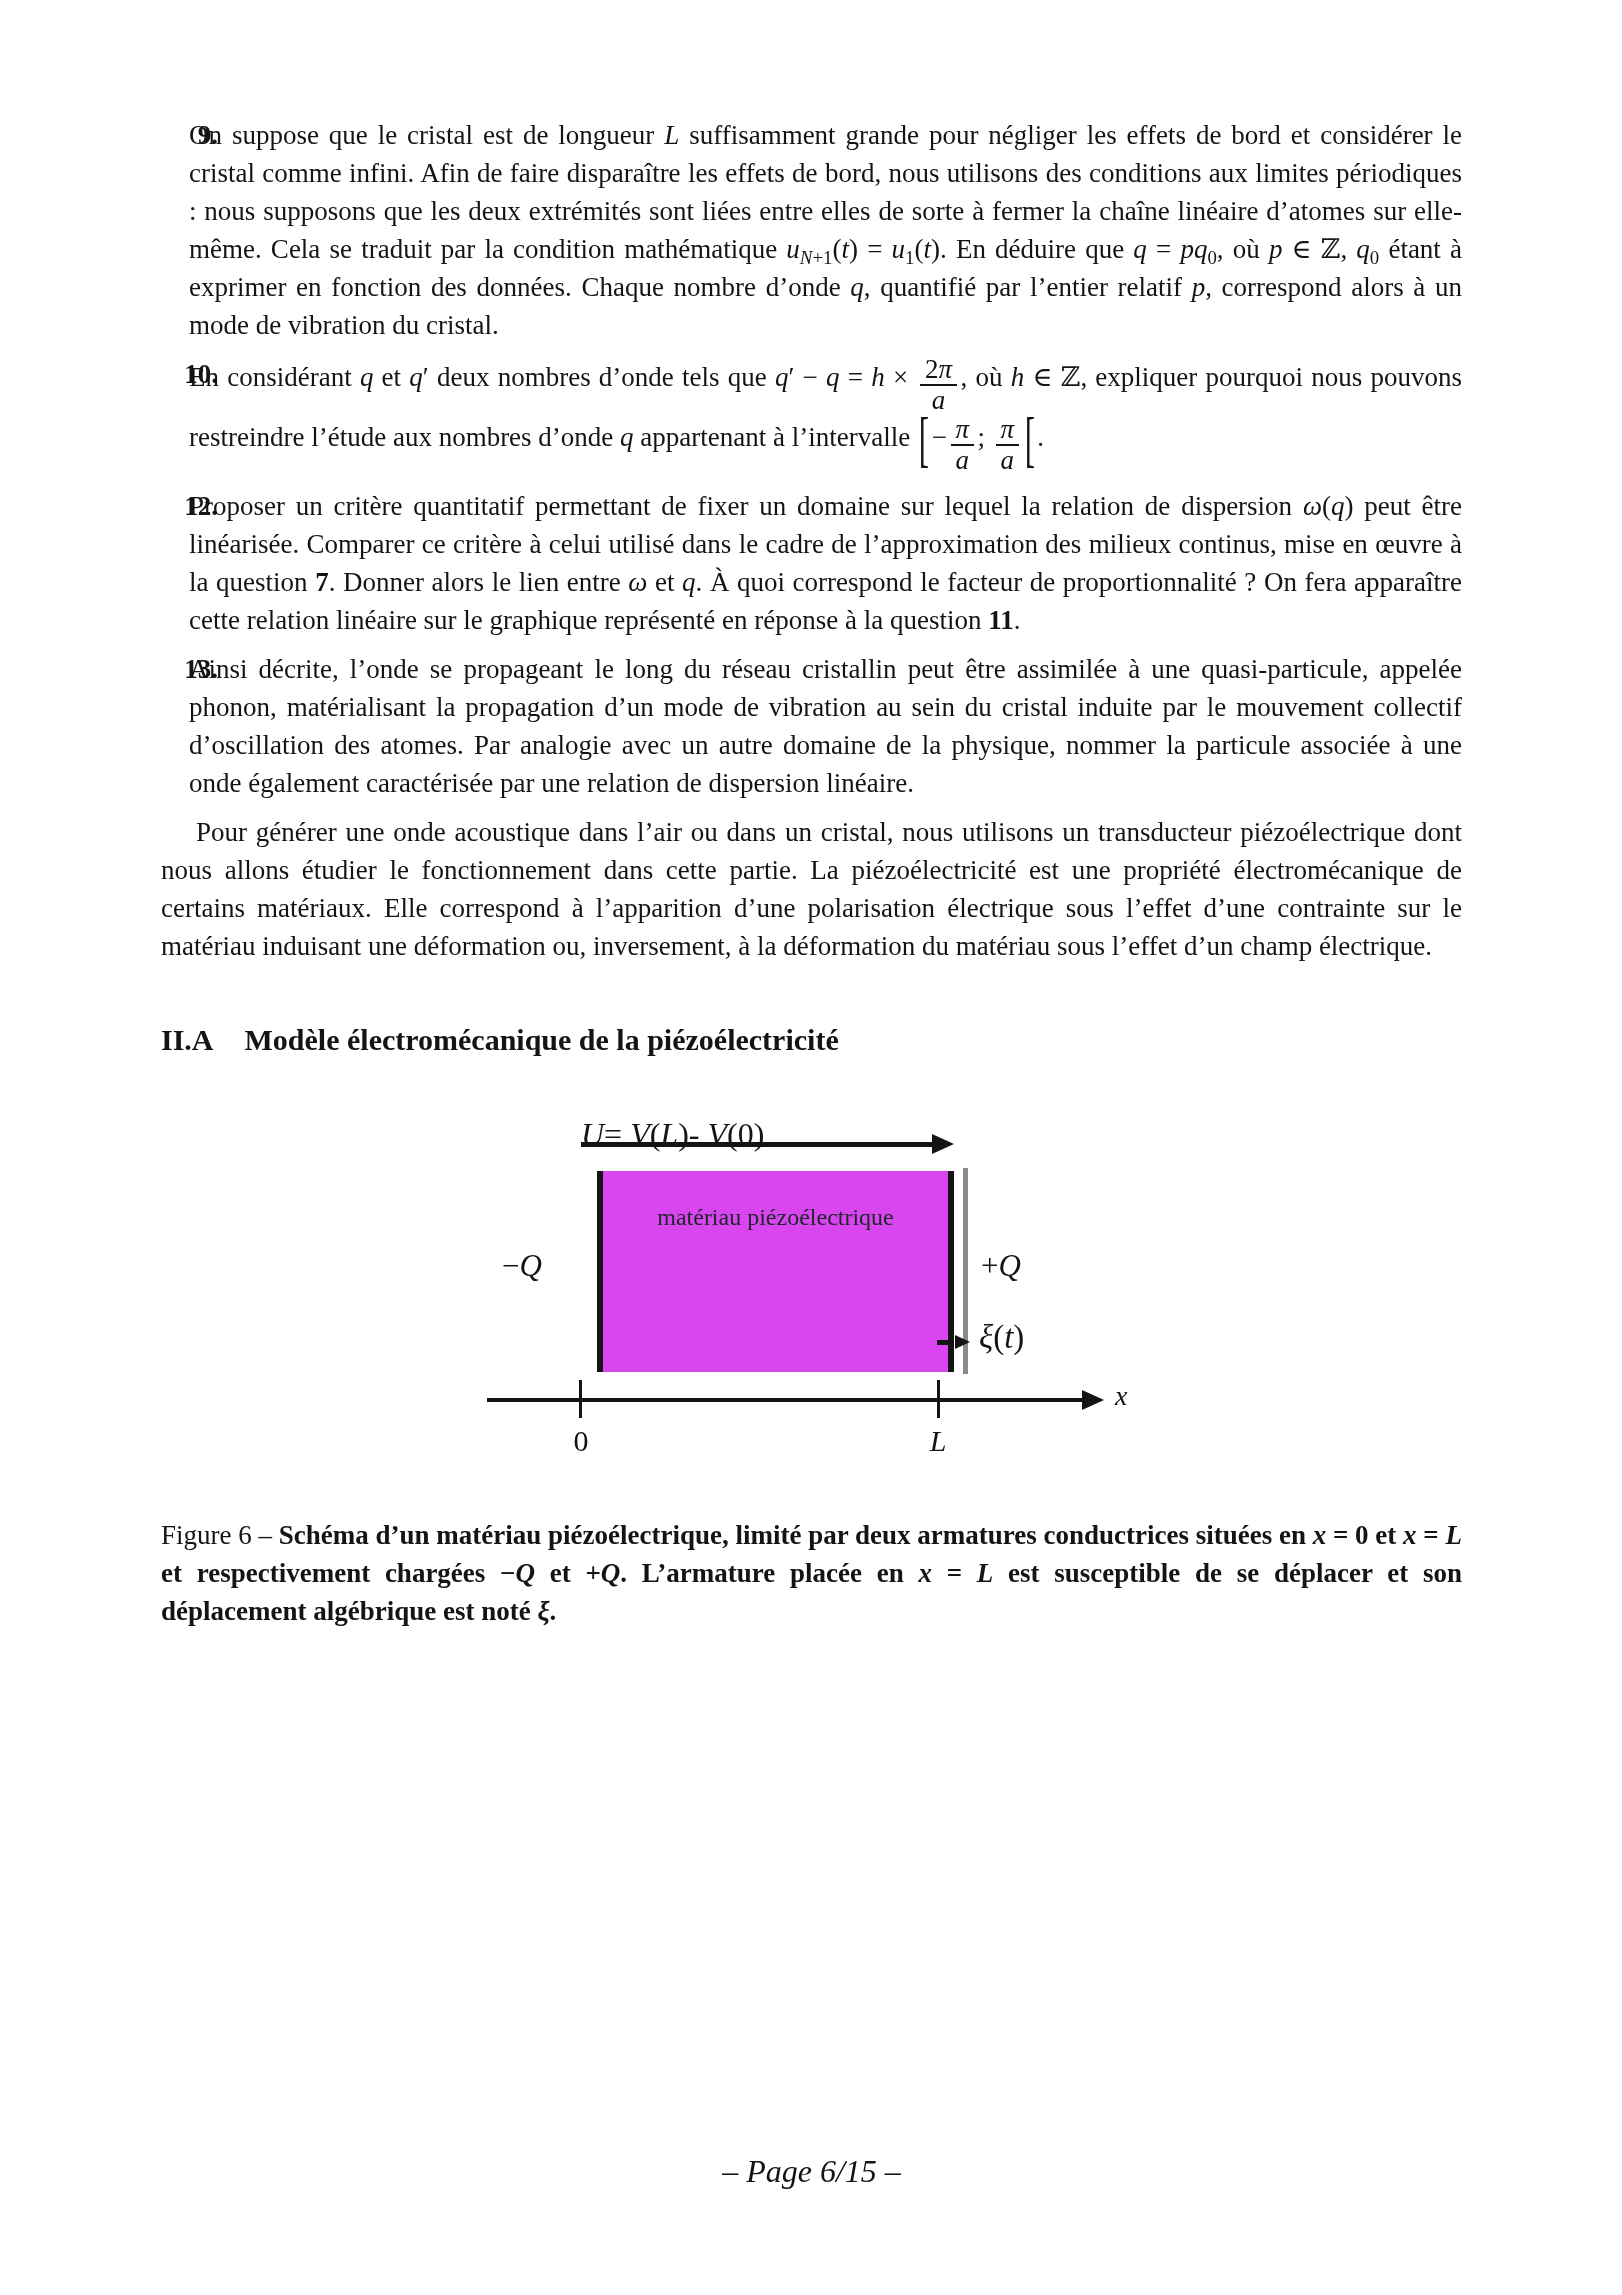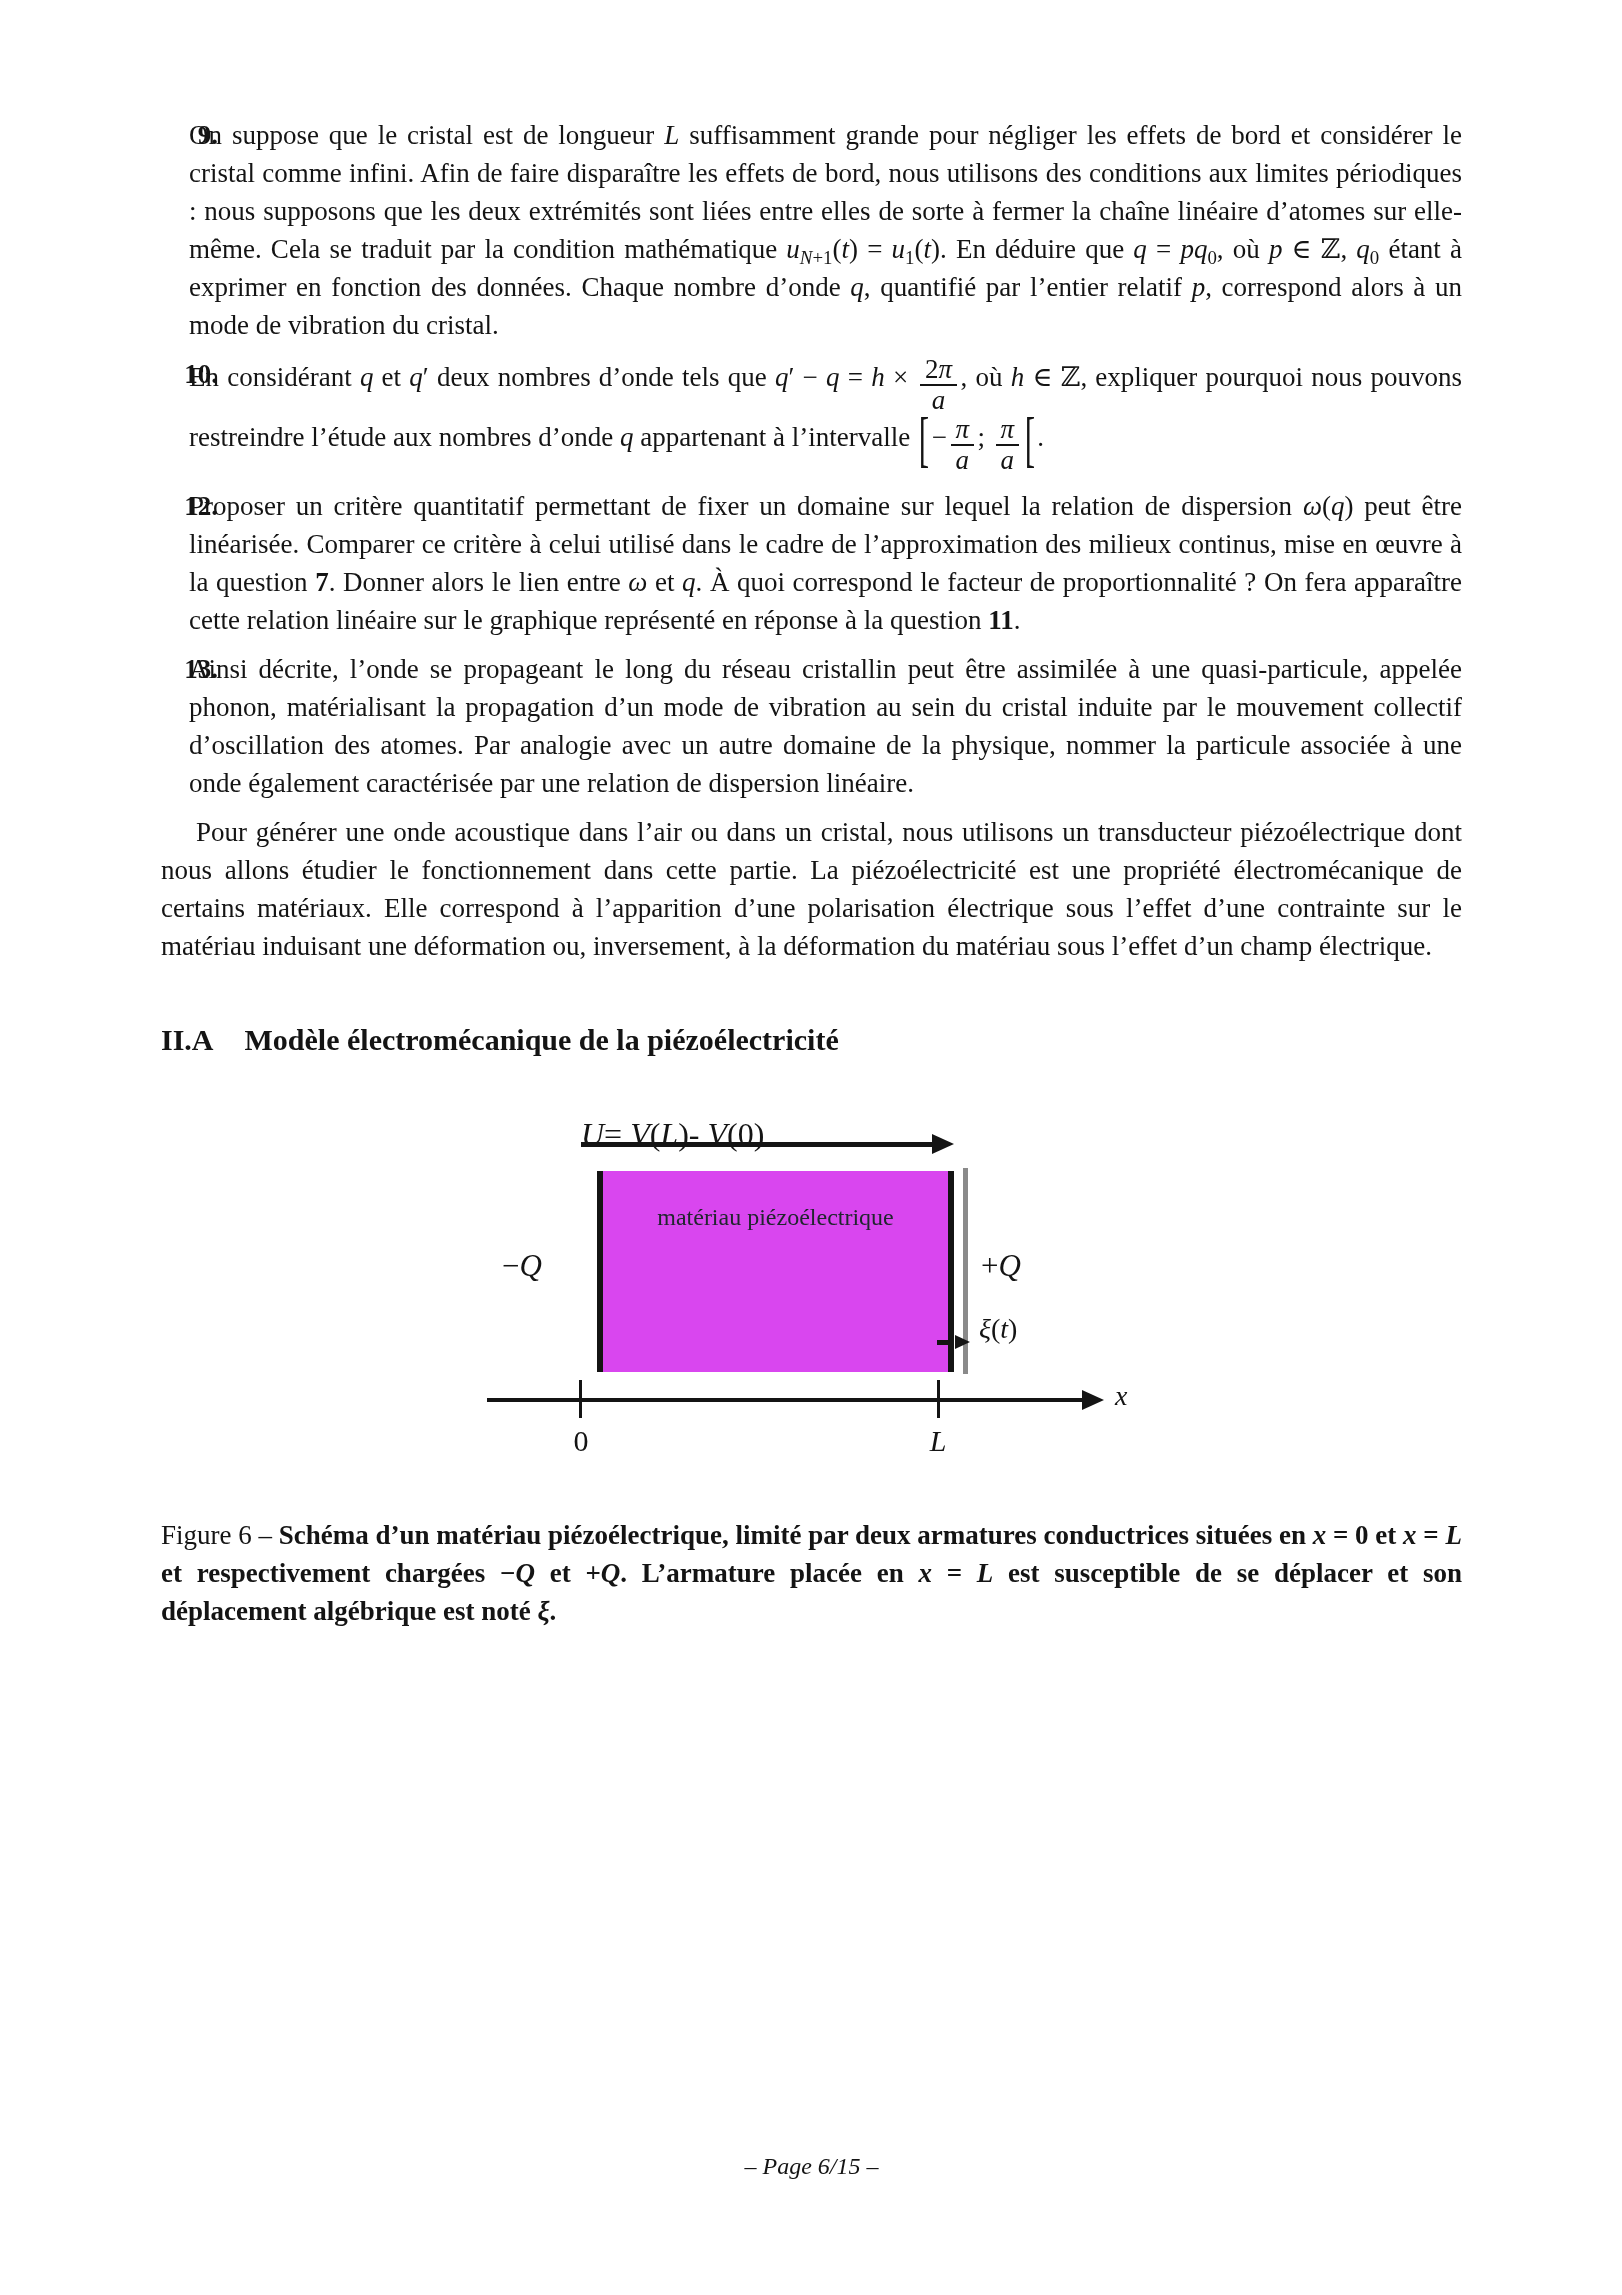--- a/index.html
+++ b/index.html
@@ -38,35 +38,35 @@
   .ah{position:absolute;right:-20.4px;top:50%;transform:translateY(-50%);width:0;height:0;
       border-left:22px solid #141414;border-top:10.2px solid transparent;border-bottom:10.2px solid transparent;}
   .ah.small{right:-15.7px;border-left-width:15.7px;border-top-width:7.9px;border-bottom-width:7.9px;}
   .fig-rect{position:absolute;left:420px;top:67px;width:357px;height:201px;box-sizing:border-box;
             border-left:6.3px solid #141414;border-right:6.3px solid #141414;}
   .fig-matlabel{display:block;margin-top:33px;text-align:center;font-size:24px;color:#20262e;}
   .fig-grayline{position:absolute;left:802px;top:64px;width:4.7px;height:206px;background:#8a8a8a;}
   .fig-negQ{position:absolute;left:314px;top:144px;width:94px;text-align:center;font-size:31px;}
   .fig-posQ{position:absolute;left:820px;top:144px;font-size:31px;}
   .fig-xiarrow{position:absolute;left:776px;top:236px;width:17.3px;height:4.7px;background:#141414;}
-  .fig-xilabel{position:absolute;left:818px;top:209px;font-size:28px;}
+  .fig-xilabel{position:absolute;left:818px;top:215px;font-size:33px;}
   .fig-axis{position:absolute;left:326px;top:294px;width:597px;height:3.9px;background:#141414;}
   .fig-xlabel{position:absolute;left:954px;top:276px;font-size:28px;}
   .fig-tick{position:absolute;top:276px;width:3.1px;height:38px;background:#141414;}
   .fig-tick.t0{left:418px;}
   .fig-tick.tL{left:776px;}
   .fig-ticklabel{position:absolute;top:320px;width:42px;text-align:center;font-size:30px;}
   .fig-ticklabel.l0{left:399px;}
   .fig-ticklabel.lL{left:756px;}
   
   .caption{margin-top:57px;font-size:27px;line-height:38px;text-align:justify;}
   .cap-body{font-weight:bold;}
   
   .footer{position:absolute;left:0;top:2153px;width:1623px;text-align:center;
-          font-size:24px;font-style:italic;color:#141414;}
+          font-size:32px;font-style:italic;color:#141414;}
 </style>
 </head>
 <body>
 
 <div class="page">
   <div class="content">
 
     <div class="item">
       <span class="inum">9.</span>
       <div class="ibody"><span>On suppose que le cristal est de longueur <i>L</i> suffisamment grande pour négliger les effets de bord et considérer le cristal comme infini. Afin de faire disparaître les effets de bord, nous utilisons des conditions aux limites périodiques : nous supposons que les deux extrémités sont liées entre elles de sorte à fermer la chaîne linéaire d’atomes sur elle-même. Cela se traduit par la condition mathématique <i>u</i><sub><i>N</i>+1</sub>(<i>t</i>) = <i>u</i><sub>1</sub>(<i>t</i>). En déduire que <i>q</i> = <i>pq</i><sub>0</sub>, où <i>p</i> ∈ ℤ, <i>q</i><sub>0</sub> étant à exprimer en fonction des données. Chaque nombre d’onde <i>q</i>, quantifié par l’entier relatif <i>p</i>, correspond alors à un mode de vibration du cristal.</span></div>

